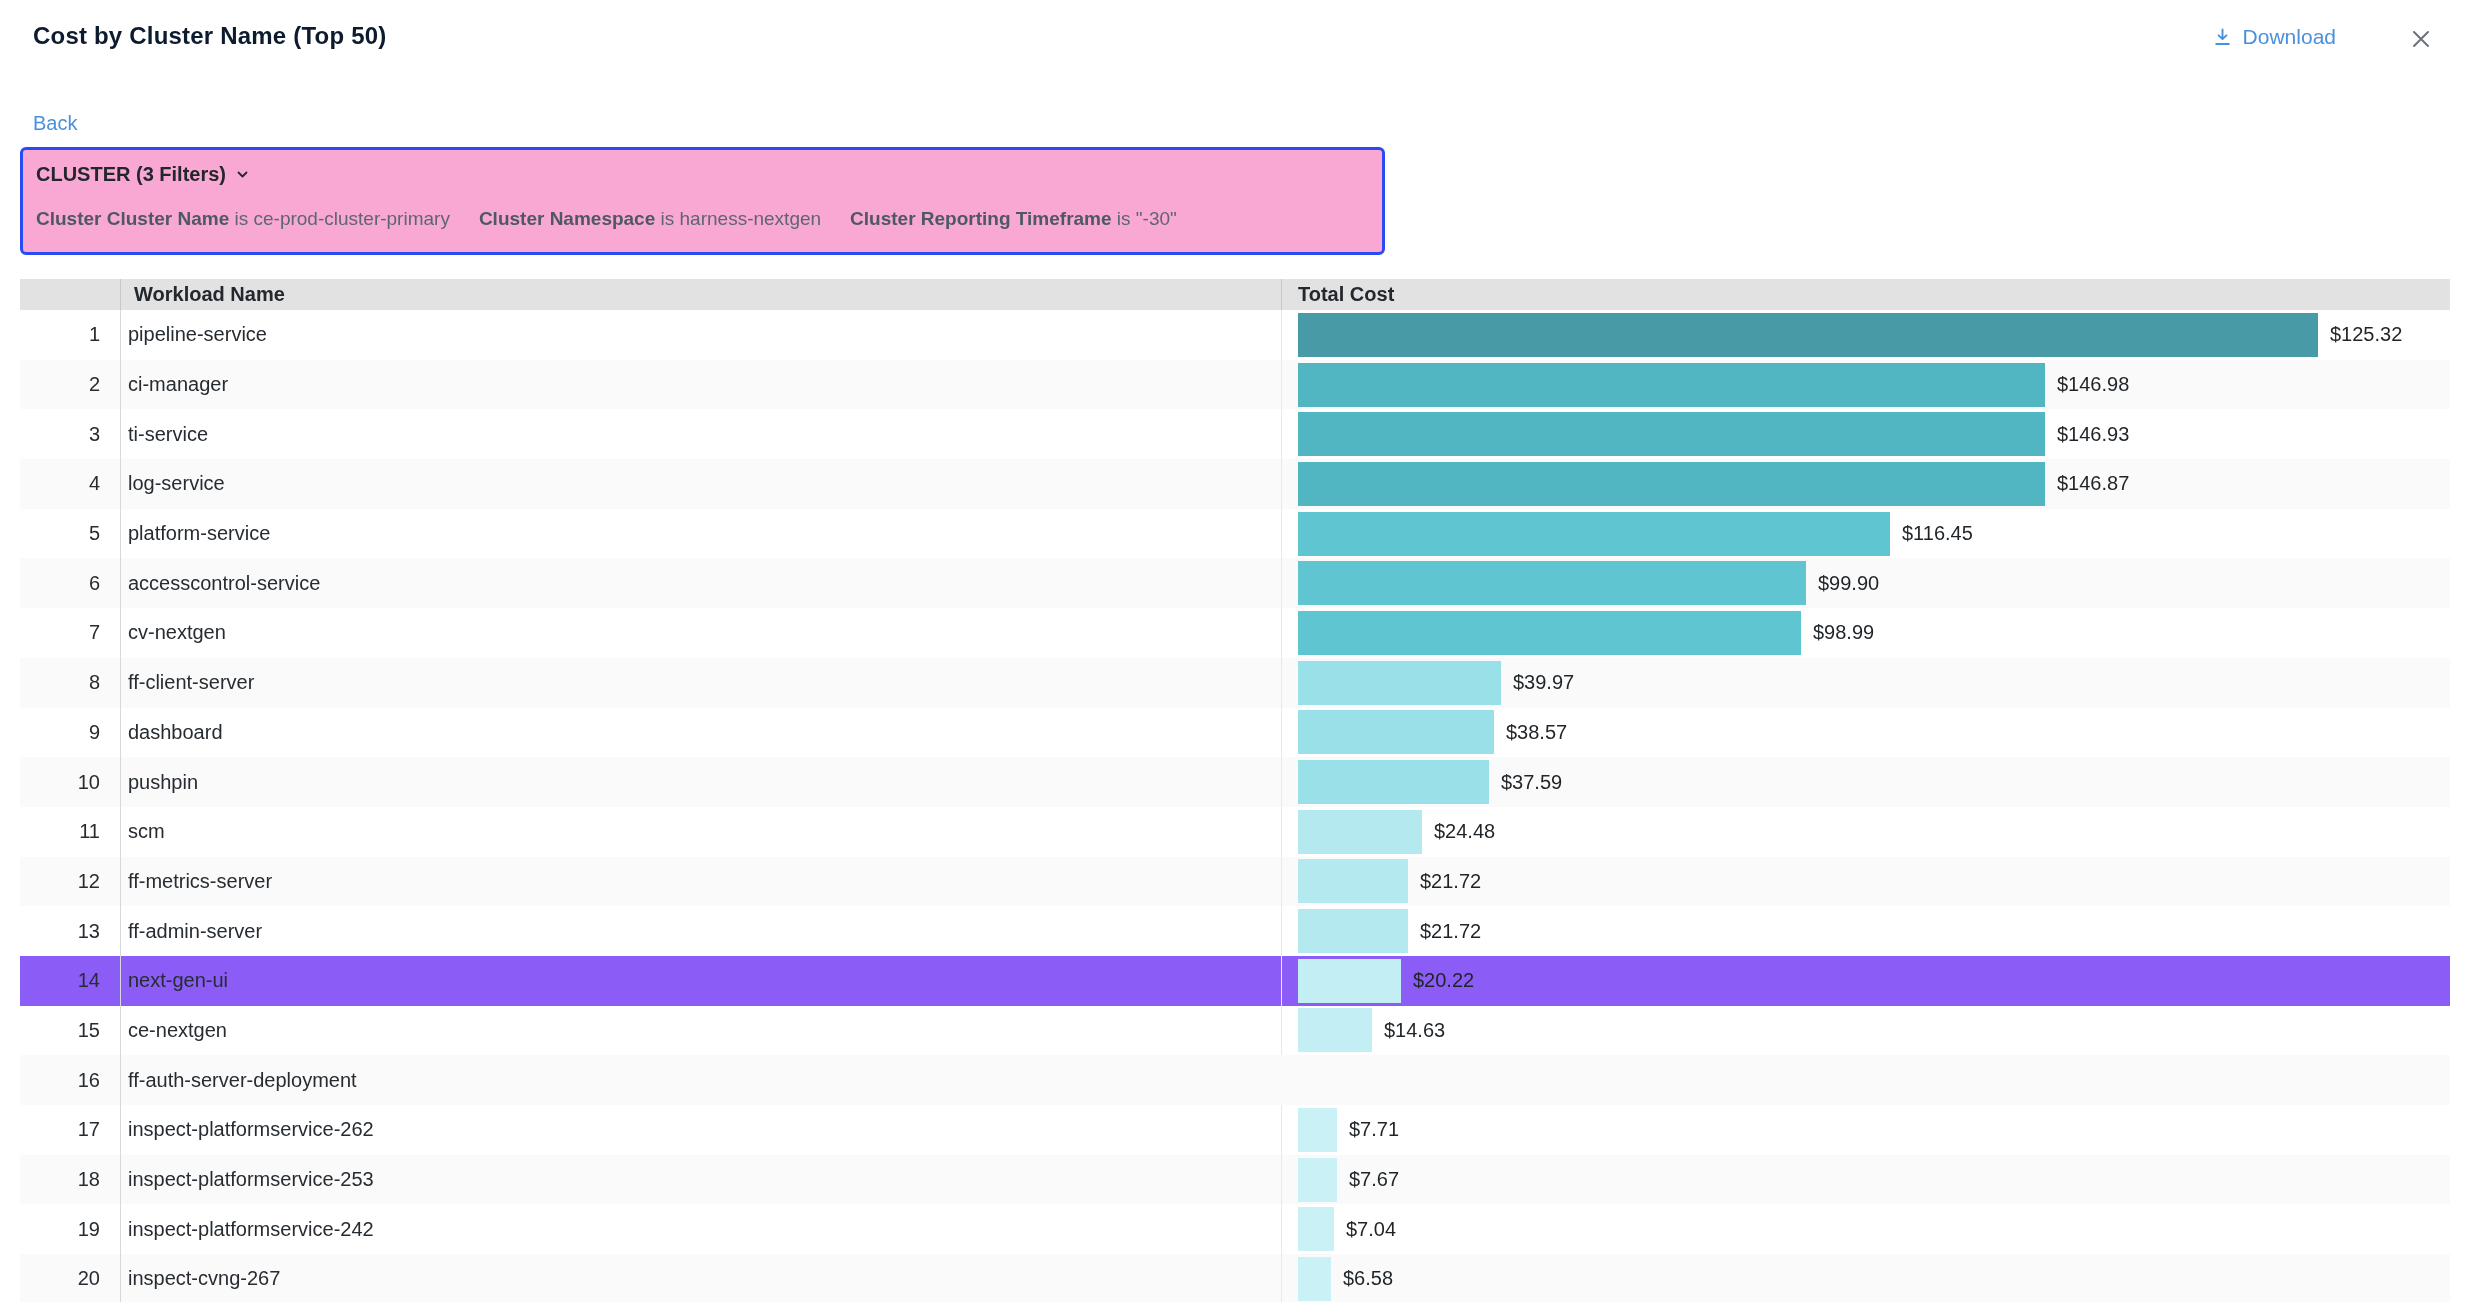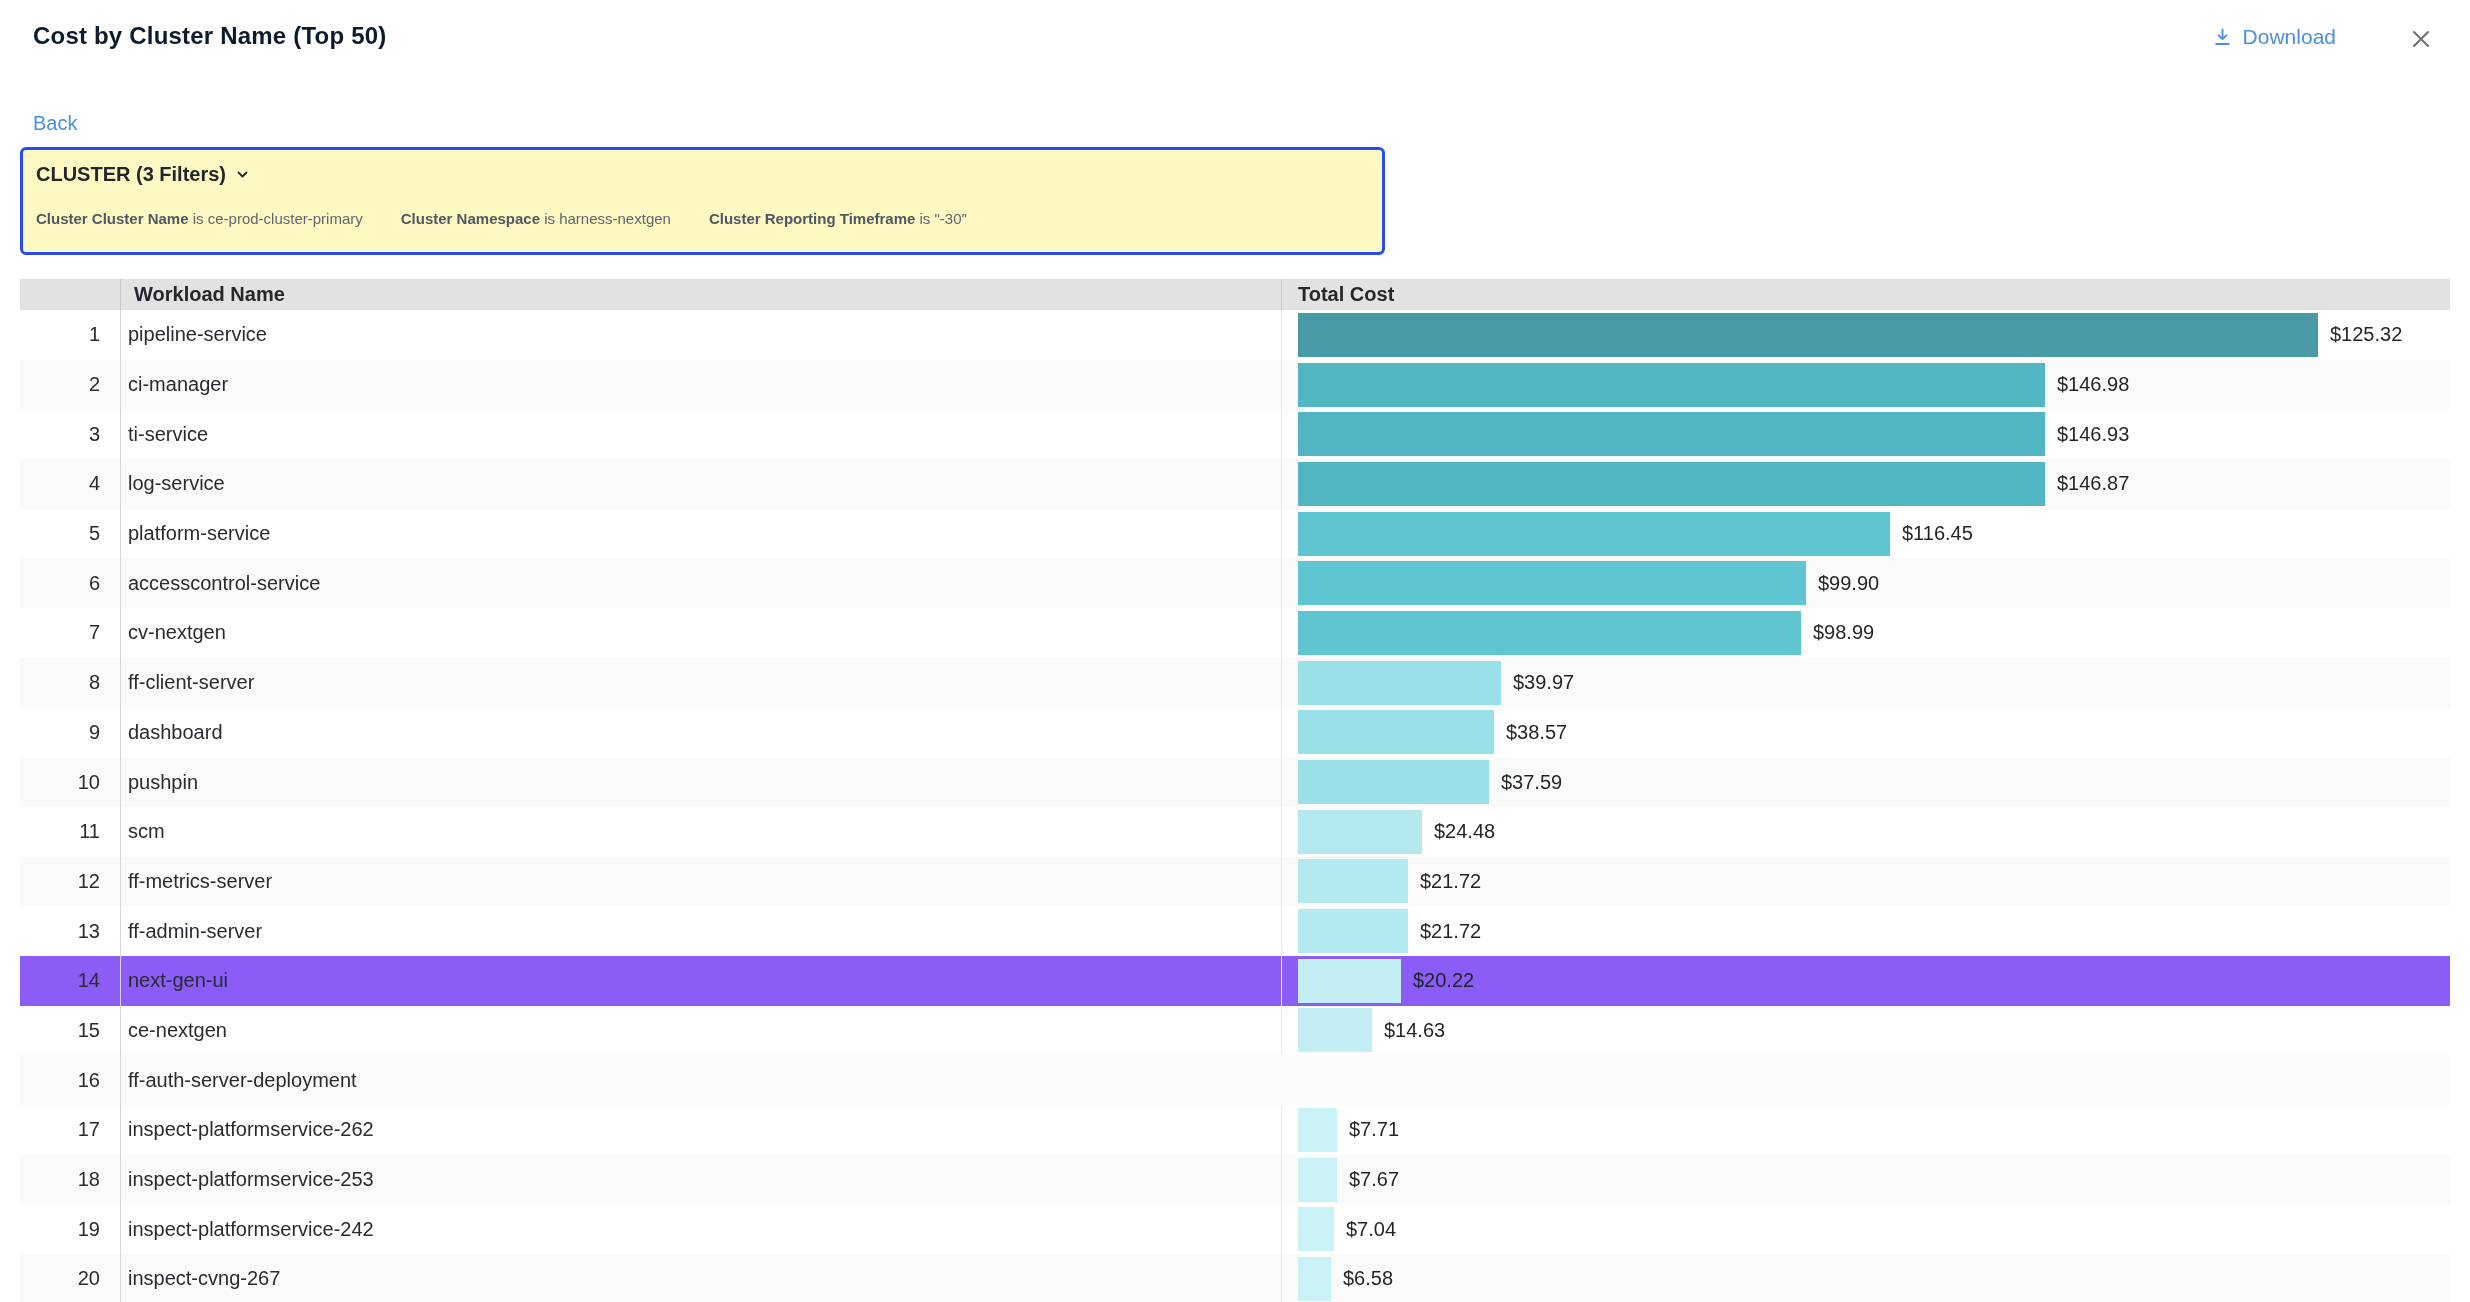--- a/index.html
+++ b/index.html
@@ -30,29 +30,29 @@
   .back {
     display: inline-block; margin: 62px 18px 0 33px;
     color: #4a90dc; font-size: 20px; cursor: pointer;
   }
 
   
   .filterbox {
     margin: 12px 0 0 20px; width: 1365px;
     border: 3px solid #2b4bf2; border-radius: 6px;
     padding: 13px 16px 21px 13px;
-    background: #fef9c3;
+    background: #f9a8d4;
   }
   .filter-group {
     display: inline-flex; align-items: center; gap: 9px;
     font-size: 20px; font-weight: 700; color: #21272d; cursor: pointer;
   }
   .filter-items {
-    display: flex; flex-wrap: wrap; gap: 38px;
-    margin-top: 21px; font-size: 15px; line-height: 24px;
+    display: flex; flex-wrap: wrap; gap: 29px;
+    margin-top: 21px; font-size: 19px; line-height: 24px;
   }
   .filter-item { white-space: nowrap; }
   .filter-item .field { font-weight: 700; color: #4e5863; }
   .filter-item .cond  { font-weight: 400; color: #5d6670; }
 
   
   .cost-table { margin: 24px 20px 0 20px; width: 2430px; }
   .thead {
     display: grid; grid-template-columns: 100px 1161px 1169px;
     background: #e2e2e3; height: 31px;

